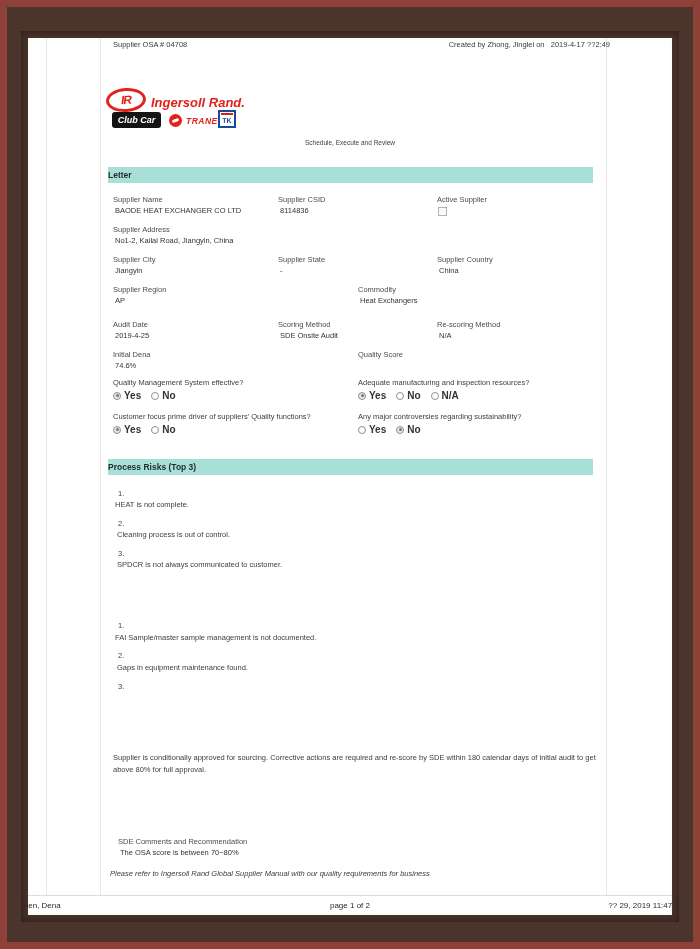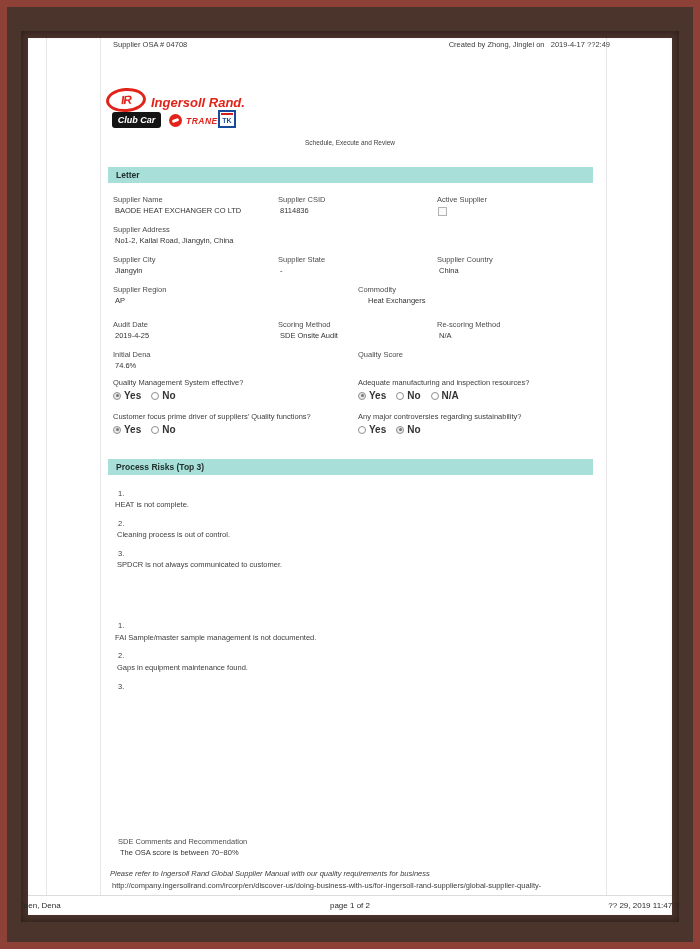--- a/index.html
+++ b/index.html
@@ -47,21 +47,21 @@
                 font-size:8.5px; letter-spacing:.5px; }
   .tk-box { position:absolute; left:218px; top:110px; width:18px; height:18px; border:2px solid #164a9a; background:#ffffff;
             box-sizing:border-box; display:flex; align-items:flex-end; justify-content:center; }
   .tk-red { position:absolute; left:1px; top:1px; right:1px; height:2px; background:#d21f1f; }
   .tk-box span { color:#164a9a; font-weight:bold; font-size:7px; line-height:10px; }
 
   .tagline { position:absolute; left:0; top:139px; width:700px; text-align:center; font-size:6.5px; color:#3d3d3d; }
 
   
   .bar { position:absolute; left:108px; width:485px; height:16px; background:#a8dfd9;
-         display:flex; align-items:center; box-sizing:border-box; padding-left:8px; }
+         display:flex; align-items:center; box-sizing:border-box; padding-left:0; }
   .bar span { font-size:8.5px; font-weight:bold; color:#21302e; }
 
   
   .checkbox { position:absolute; width:9px; height:9px; border:1px solid #b3b3b3; background:#fafafa; box-sizing:border-box; }
   .opts { position:absolute; display:flex; align-items:center; }
   .opt { display:flex; align-items:center; margin-right:10px; }
   .radio { width:8px; height:8px; border:1px solid #8f8f8f; border-radius:50%; background:#fff; position:relative;
            box-sizing:border-box; margin-right:3px; flex:0 0 auto; }
   .radio.checked { background:#e9e9e9; }
   .radio.checked::after { content:""; position:absolute; left:1.5px; top:1.5px; width:3px; height:3px; border-radius:50%; background:#777; }
@@ -120,21 +120,21 @@
   <div class="t lbl" style="left:113px; top:255px;">Supplier City</div>
   <div class="t val" style="left:115px; top:266px;">Jiangyin</div>
   <div class="t lbl" style="left:278px; top:255px;">Supplier State</div>
   <div class="t val" style="left:280px; top:266px;">-</div>
   <div class="t lbl" style="left:437px; top:255px;">Supplier Country</div>
   <div class="t val" style="left:439px; top:266px;">China</div>
 
   <div class="t lbl" style="left:113px; top:285px;">Supplier Region</div>
   <div class="t val" style="left:115px; top:296px;">AP</div>
   <div class="t lbl" style="left:358px; top:285px;">Commodity</div>
-  <div class="t val" style="left:368px; top:296px;">Heat Exchangers</div>
+  <div class="t val" style="left:360px; top:296px;">Heat Exchangers</div>
 
   <div class="t lbl" style="left:113px; top:320px;">Audit Date</div>
   <div class="t val" style="left:115px; top:331px;">2019-4-25</div>
   <div class="t lbl" style="left:278px; top:320px;">Scoring Method</div>
   <div class="t val" style="left:280px; top:331px;">SDE Onsite Audit</div>
   <div class="t lbl" style="left:437px; top:320px;">Re-scoring Method</div>
   <div class="t val" style="left:439px; top:331px;">N/A</div>
 
   <div class="t lbl" style="left:113px; top:350px;">Initial Dena</div>
   <div class="t val" style="left:115px; top:361px;">74.6%</div>
@@ -202,26 +202,26 @@
   <div class="t" style="left:118px; top:549px;">3.</div>
   <div class="t" style="left:117px; top:560px;">SPDCR is not always communicated to customer.</div>
 
   <div class="t" style="left:118px; top:621px;">1.</div>
   <div class="t" style="left:115px; top:633px;">FAI Sample/master sample management is not documented.</div>
   <div class="t" style="left:118px; top:651px;">2.</div>
   <div class="t" style="left:117px; top:663px;">Gaps in equipment maintenance found.</div>
   <div class="t" style="left:118px; top:682px;">3.</div>
   <div class="t" style="left:117px; top:694px;"></div>
 
+  <div class="para" style="left:113px; top:752px; width:494px;">Supplier is conditionally approved for sourcing. Corrective actions are required and re-score by SDE within 180 calendar days of initial audit to get above 80% for full approval.</div>
 
   <div class="t lbl" style="left:118px; top:837px;">SDE Comments and Recommendation</div>
   <div class="t val" style="left:120px; top:848px;">The OSA score is between 70~80%</div>
 
   <div class="t" style="left:110px; top:869px;font-style:italic;">Please refer to Ingersoll Rand Global Supplier Manual with our quality requirements for business</div>
-  <div class="t" style="left:112px; top:881px;">http://company.ingersollrand.com/ircorp/en/discover-us/doing-business-with-us/for-ingersoll-rand-suppliers/global-supplier-quality-</div>
 
   <div class="foot" style="left:18px;">Chen, Dena</div>
   <div class="foot" style="left:300px; width:100px; text-align:center;">page 1 of 2</div>
   <div class="foot" style="right:-8px;">?? 29, 2019 11:47 ?? GMT+</div>
 
   <div class="frame-inner"></div>
   <div class="frame-outer"></div>
 
 </div>
 

